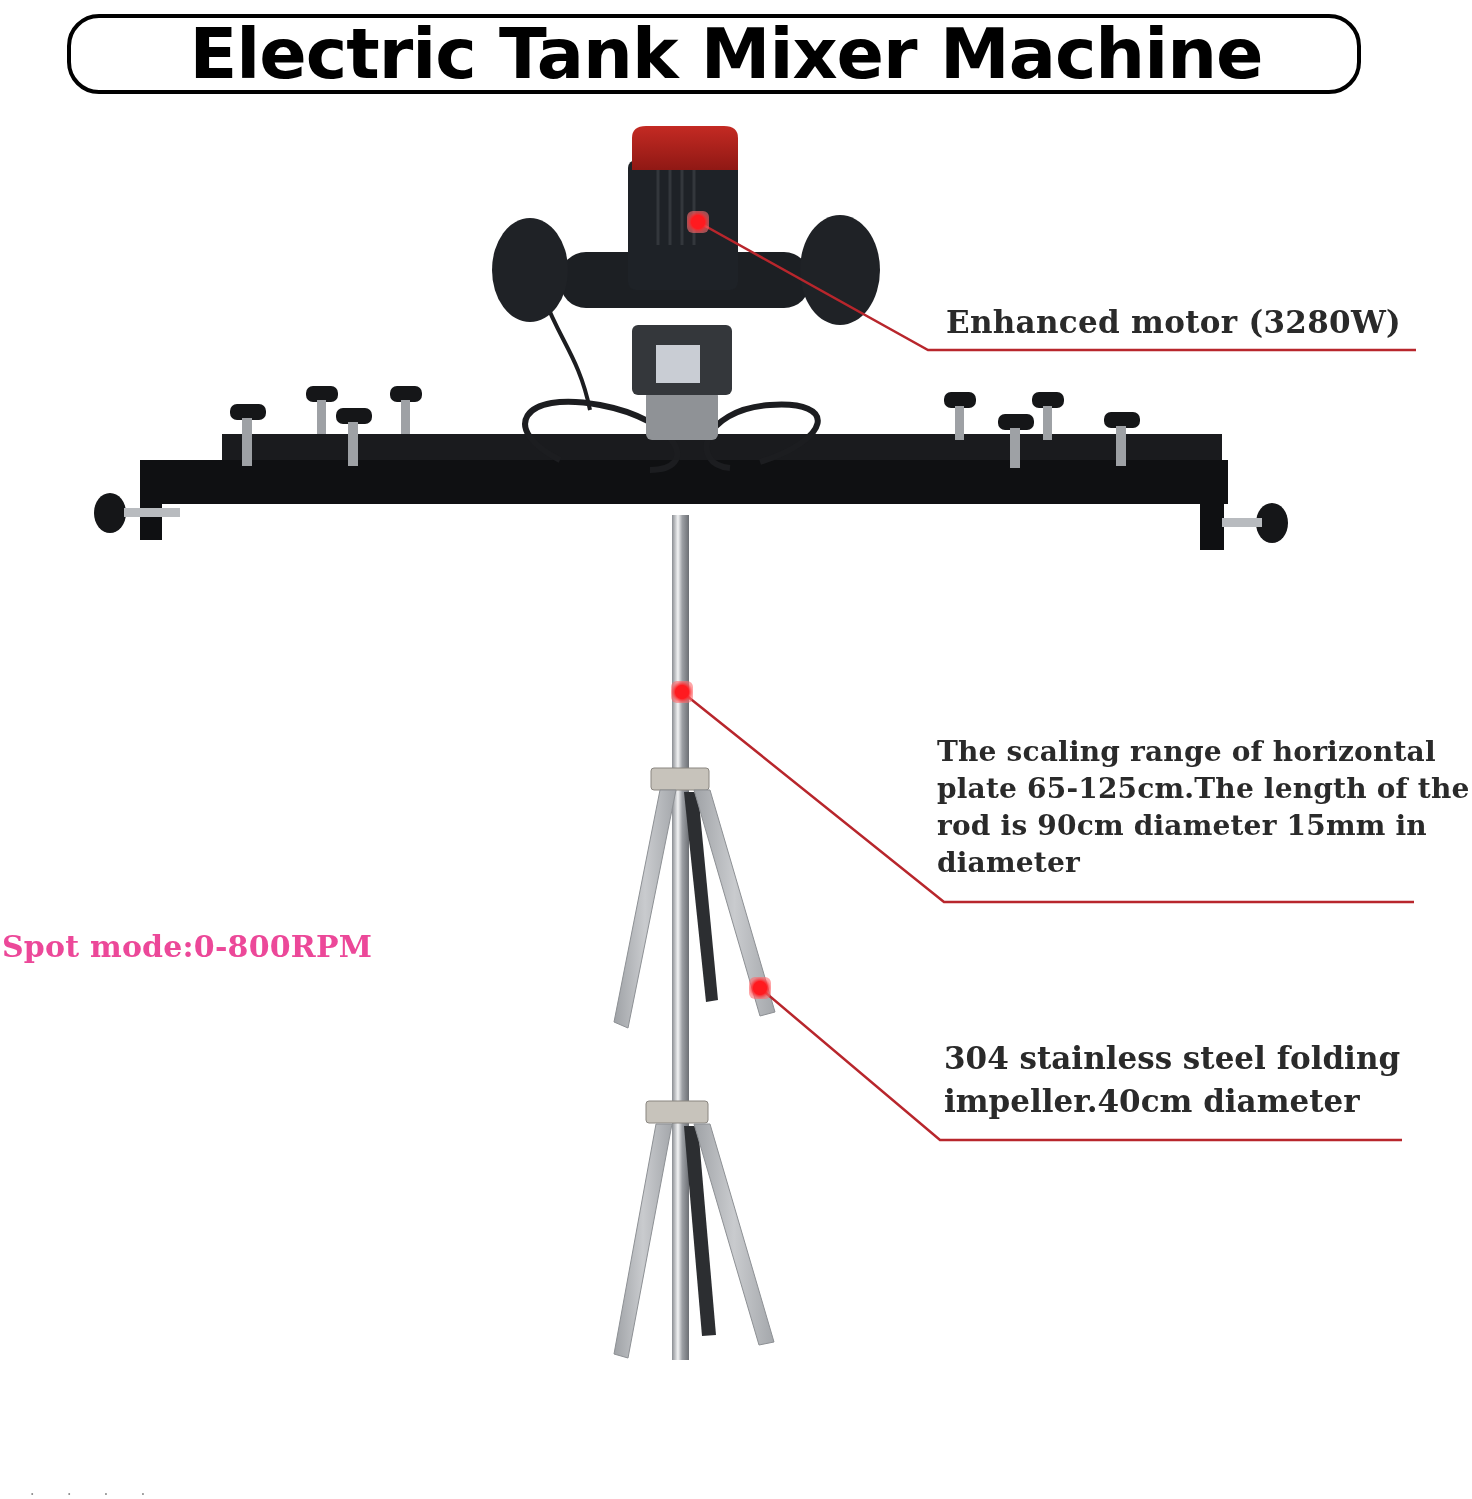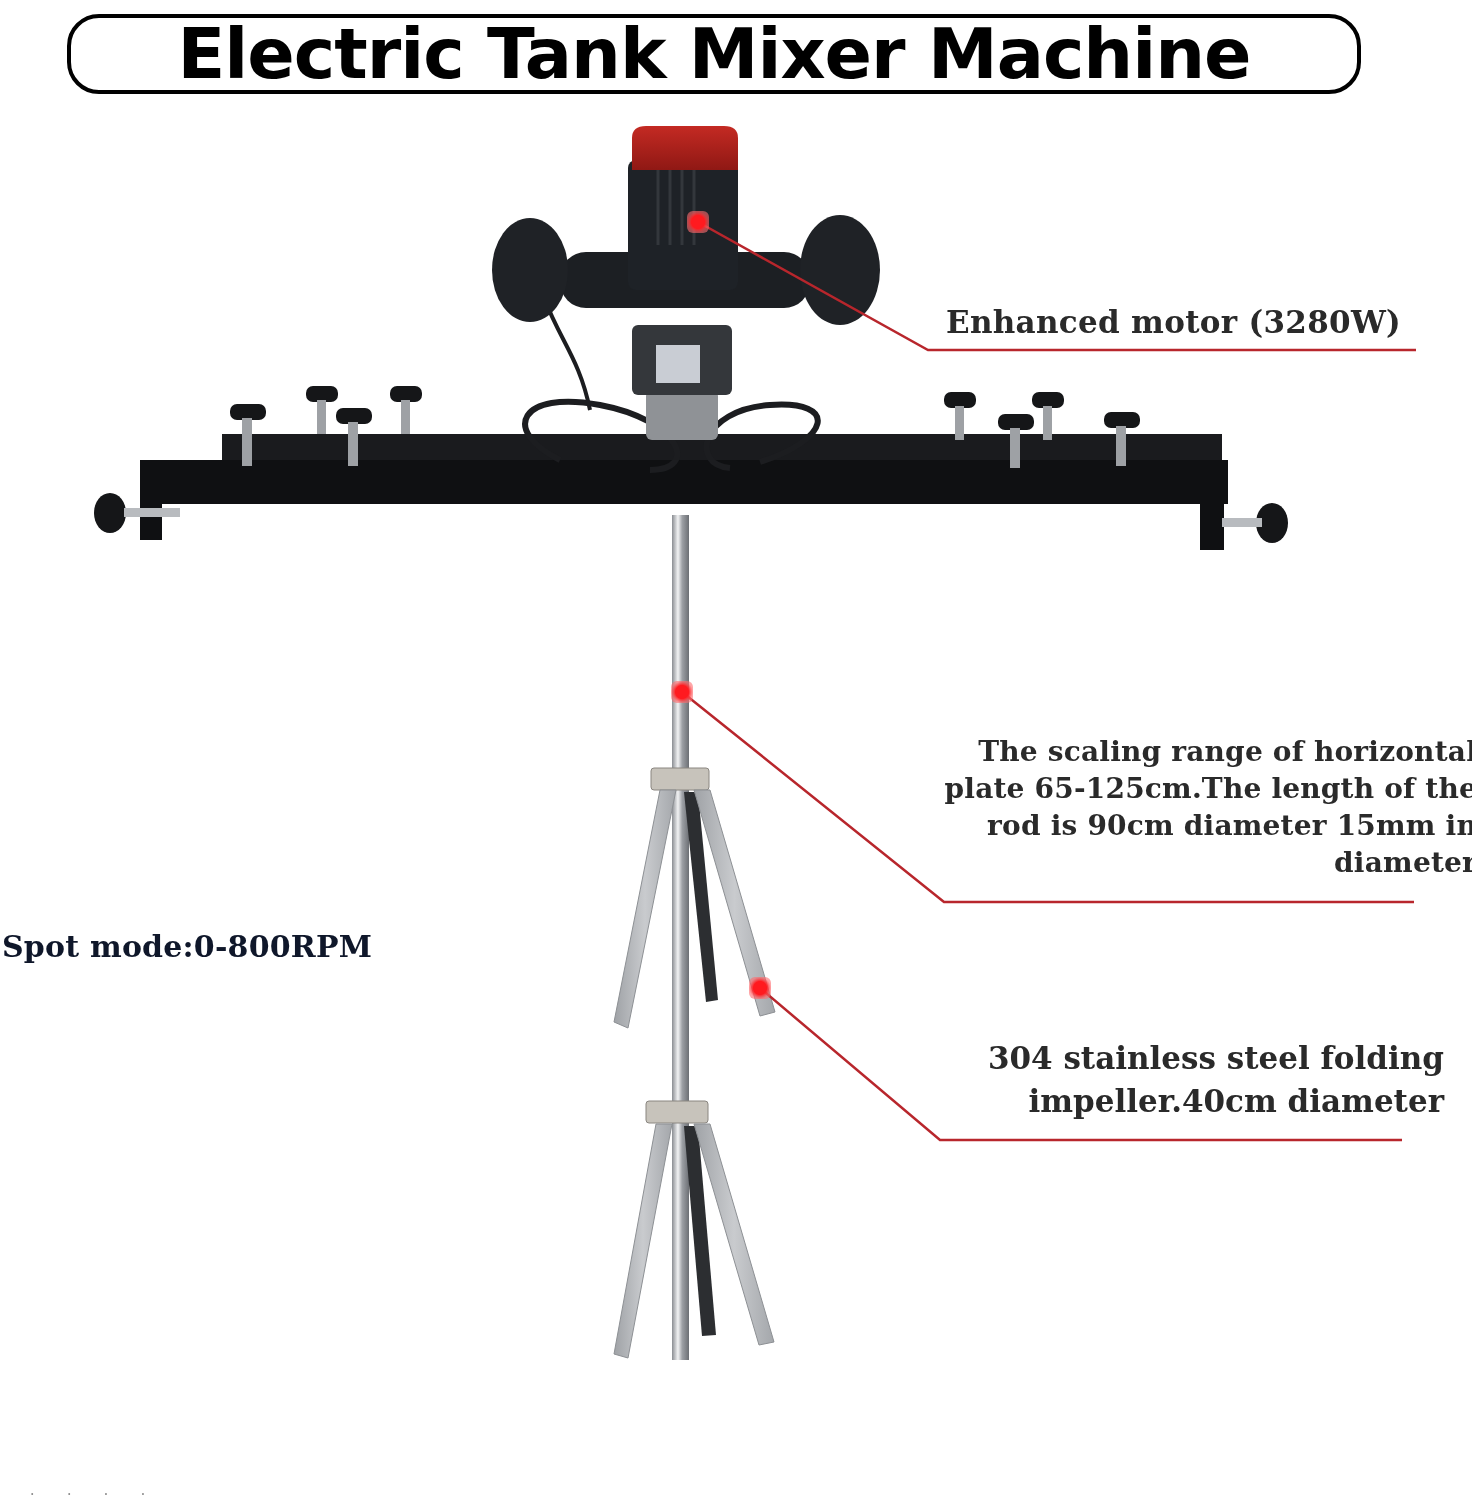--- a/index.html
+++ b/index.html
@@ -1,30 +1,30 @@
 <!DOCTYPE html>
 <html><head>
 <meta charset="utf-8">
 <style>
   html, body { margin:0; padding:0; background:#ffffff; }
   body { width:1472px; height:1499px; position:relative; overflow:hidden; font-family:"DejaVu Serif", serif; }
   .title-wrap { position:absolute; left:66px; top:10px; width:1296px; height:86px; }
   .title-wrap svg { position:absolute; left:0; top:0; }
   .title-text {
-    position:absolute; left:0; top:4px; width:100%; text-align:center;
+    position:absolute; left:12px; top:4px; width:100%; text-align:center;
     font-family:"DejaVu Sans", sans-serif; font-weight:900; font-size:70px; letter-spacing:-1px;
     color:#000; line-height:80px;
   }
   .illustration { position:absolute; left:0; top:0; width:1472px; height:1499px; }
-  .label { position:absolute; color:#2a2a2a; font-family:"DejaVu Serif", serif; font-weight:bold;text-align:right; }
+  .label { position:absolute; color:#2a2a2a; font-family:"DejaVu Serif", serif; font-weight:bold; }
   .callout-motor { left:946px; top:304px; font-size:31px; letter-spacing:0.3px; white-space:nowrap; }
   .callout-rod { left:937px; top:733px; width:540px; font-size:28px; line-height:37px; letter-spacing:0.2px; }
   .callout-impeller { left:944px; top:1037px; width:500px; font-size:31px; line-height:43px; }
   .specs { position:absolute; left:2px; top:925px; }
-  .spec-line { font-family:"DejaVu Serif", serif; font-weight:bold; color:#0f172a; font-size:30px; height:70px; line-height:44px; white-space:nowrap; letter-spacing:0.2px; }
+  .spec-line { font-family:"DejaVu Serif", serif; font-weight:bold; color:#ec4899; font-size:30px; height:70px; line-height:44px; white-space:nowrap; letter-spacing:0.2px; }
   .footer-fragment { position:absolute; left:30px; top:1486px; font-size:14px; color:#888; letter-spacing:14px; }
 </style>
 </head>
 <body>
 
 <svg class="illustration" width="1472" height="1499" viewBox="0 0 1472 1499">
   <defs>
     <linearGradient id="rodGrad" x1="0" x2="1" y1="0" y2="0">
       <stop offset="0" stop-color="#8a8d92"></stop>
       <stop offset="0.35" stop-color="#f2f3f4"></stop>

